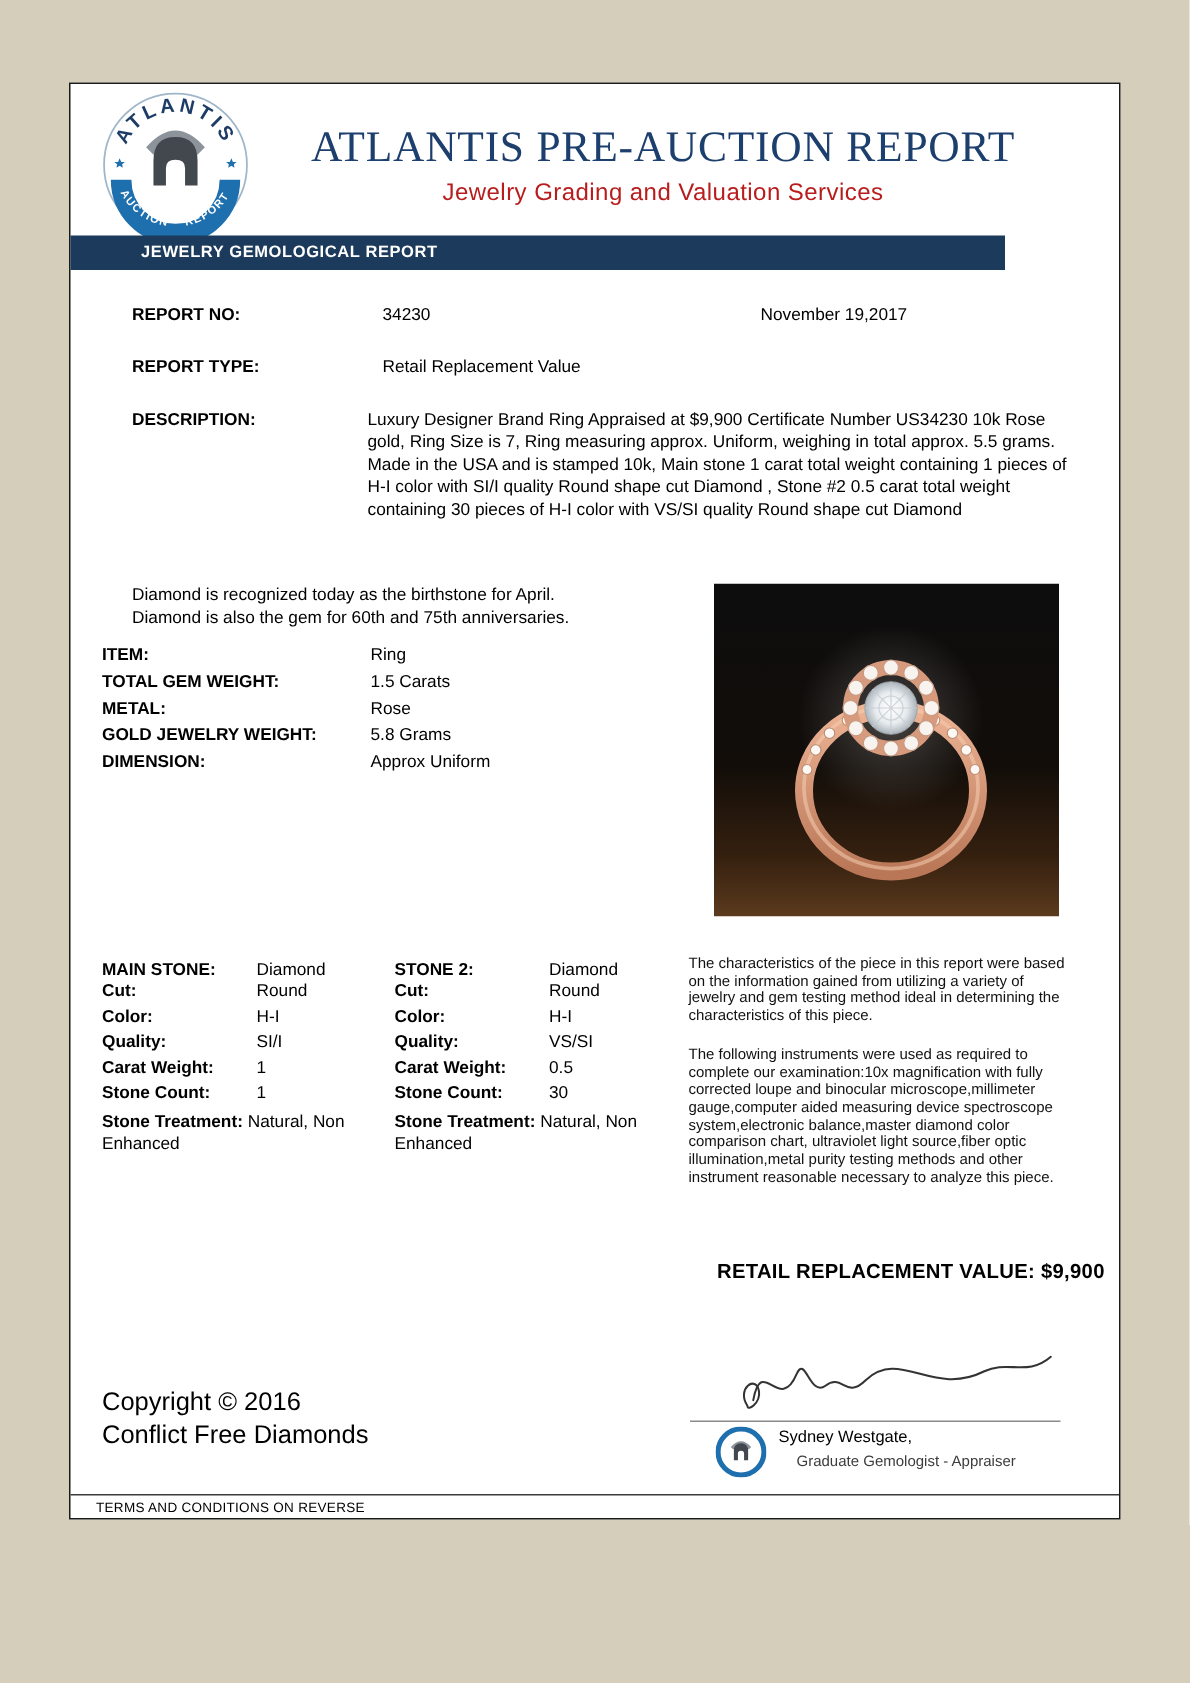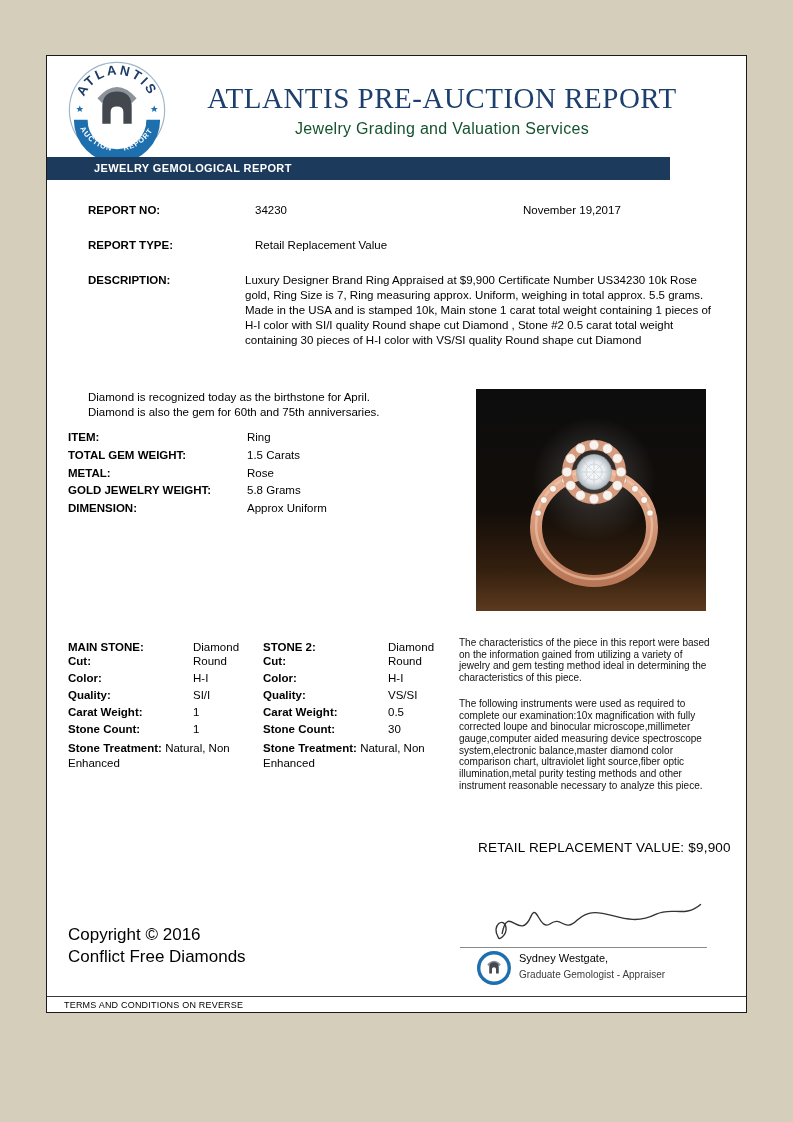--- a/index.html
+++ b/index.html
@@ -15,40 +15,40 @@
     position:absolute; left:46px; top:55px; width:701px; height:958px;
     background:#fff; border:1px solid #1a1a1a;
   }
   .abs { position:absolute; }
   .b { font-weight:700; }
   .fs11 { font-size:11.5px; line-height:15px;padding-left:20px; }
   .title {
     font-family:"Liberation Serif", serif;
     font-size:29px; letter-spacing:.5px; color:#1d3f6e; white-space:nowrap;
   }
-  .subtitle { font-size:16px; color:#14532d; letter-spacing:.3px; margin-top:5px; }
+  .subtitle { font-size:16px; color:#b91c1c; letter-spacing:.3px; margin-top:5px; }
   .titleblock { left:130px; top:26px; width:530px; text-align:center; }
   .bar { left:0; top:101px; width:623px; height:23px; background:#1c3a5c; }
   .bar span {
     display:block; color:#fff; font-weight:700; font-size:11px;
     line-height:23px; padding-left:47px; letter-spacing:.4px;
   }
   .desc { width:492px; }
   .items { left:21px; top:375px; width:400px; }
   .irow { display:flex; height:17.8px; font-size:11.5px; }
   .ilabel { width:179px; font-weight:700; }
   .stonecol { font-size:11.5px; }
   .srow { display:flex; height:17px; }
   .srow.first { height:14px; }
-  .slabel { width:125px; font-weight:700; }
+  .slabel { width:103px; font-weight:700; }
   .streat { line-height:15px; margin-top:1px; }
   .streat .tl { font-weight:700; }
   .chars { font-size:10px; line-height:11.7px; color:#111; }
   .chars .p2 { margin-top:14px; }
-  .retail { font-size:13.5px; font-weight:400; letter-spacing:.2px; white-space:nowrap;padding-left:20px; }
+  .retail { font-size:13.5px; font-weight:700; letter-spacing:.2px; white-space:nowrap;padding-left:20px; }
   .sigline { width:247px; border-top:1px solid #8a8a8a; height:0; }
   .appr-name { font-size:11px; }
   .appr-title { font-size:10px; color:#3c3c3c; margin-top:2px; }
   .termsrule { width:699px; border-top:1px solid #3a3a3a; height:0; }
   .terms { font-size:9px; letter-spacing:.2px; }
   .copy { font-size:17px; }
 </style>
 </head>
 <body>
 
@@ -84,21 +84,21 @@
     <div class="title">ATLANTIS PRE-AUCTION REPORT</div>
     <div class="subtitle">Jewelry Grading and Valuation Services</div>
   </div>
 
   <div class="abs bar">
     <span>JEWELRY GEMOLOGICAL REPORT</span>
   </div>
 
   <div class="abs b fs11" style="left:21px;top:147px">REPORT NO:</div>
   <div class="abs fs11" style="left:188px;top:147px">34230</div>
-  <div class="abs fs11" style="left:456px;top:147px">November 19,2017</div>
+  <div class="abs fs11" style="left:440px;top:147px">November 19,2017</div>
 
   <div class="abs b fs11" style="left:21px;top:182px">REPORT TYPE:</div>
   <div class="abs fs11" style="left:188px;top:182px">Retail Replacement Value</div>
 
   <div class="abs b fs11" style="left:21px;top:217px">DESCRIPTION:</div>
   <div class="abs fs11 desc" style="left:178px;top:217px">Luxury Designer Brand Ring Appraised at $9,900 Certificate Number US34230 10k Rose gold, Ring Size is 7, Ring measuring approx. Uniform, weighing in total approx. 5.5 grams. Made in the USA and is stamped 10k, Main stone 1 carat total weight containing 1 pieces of H-I color with SI/I quality Round shape cut Diamond , Stone #2 0.5 carat total weight containing 30 pieces of H-I color with VS/SI quality Round shape cut Diamond</div>
 
   <div class="abs fs11" style="left:21px;top:334px">
     <div>Diamond is recognized today as the birthstone for April.</div>
     <div>Diamond is also the gem for 60th and 75th anniversaries.</div>
@@ -267,18 +267,18 @@
   <div class="abs sigline" style="left:413px;top:891px"></div>
 
   <svg class="abs" style="left:430px;top:895px" width="34" height="34" viewBox="0 0 100 100">
     <circle cx="50" cy="50" r="45" fill="#ffffff" stroke="#1d6fae" stroke-width="10"></circle>
     <g>
       <path d="M30,40 Q50,18 70,40 L65,45 Q50,28 35,45 Z" fill="#8d939b"></path>
       <path d="M36,66 L36,48 Q36,33 50,33 Q64,33 64,48 L64,66 L56,66 L56,53 Q56,47.5 50,47.5 Q44,47.5 44,53 L44,66 Z" fill="#43484f"></path>
     </g>
   </svg>
   <div class="abs appr-name" style="left:472px;top:896px">Sydney Westgate,</div>
-  <div class="abs appr-title" style="left:472px;top:911px">Graduate Gemologist - Appraiser</div>
+  <div class="abs appr-title" style="left:484px;top:911px">Graduate Gemologist - Appraiser</div>
 
   <div class="abs termsrule" style="left:0;top:940px"></div>
   <div class="abs terms" style="left:17px;top:944px">TERMS AND CONDITIONS ON REVERSE</div>
 
 </div>
 
 </body></html>

